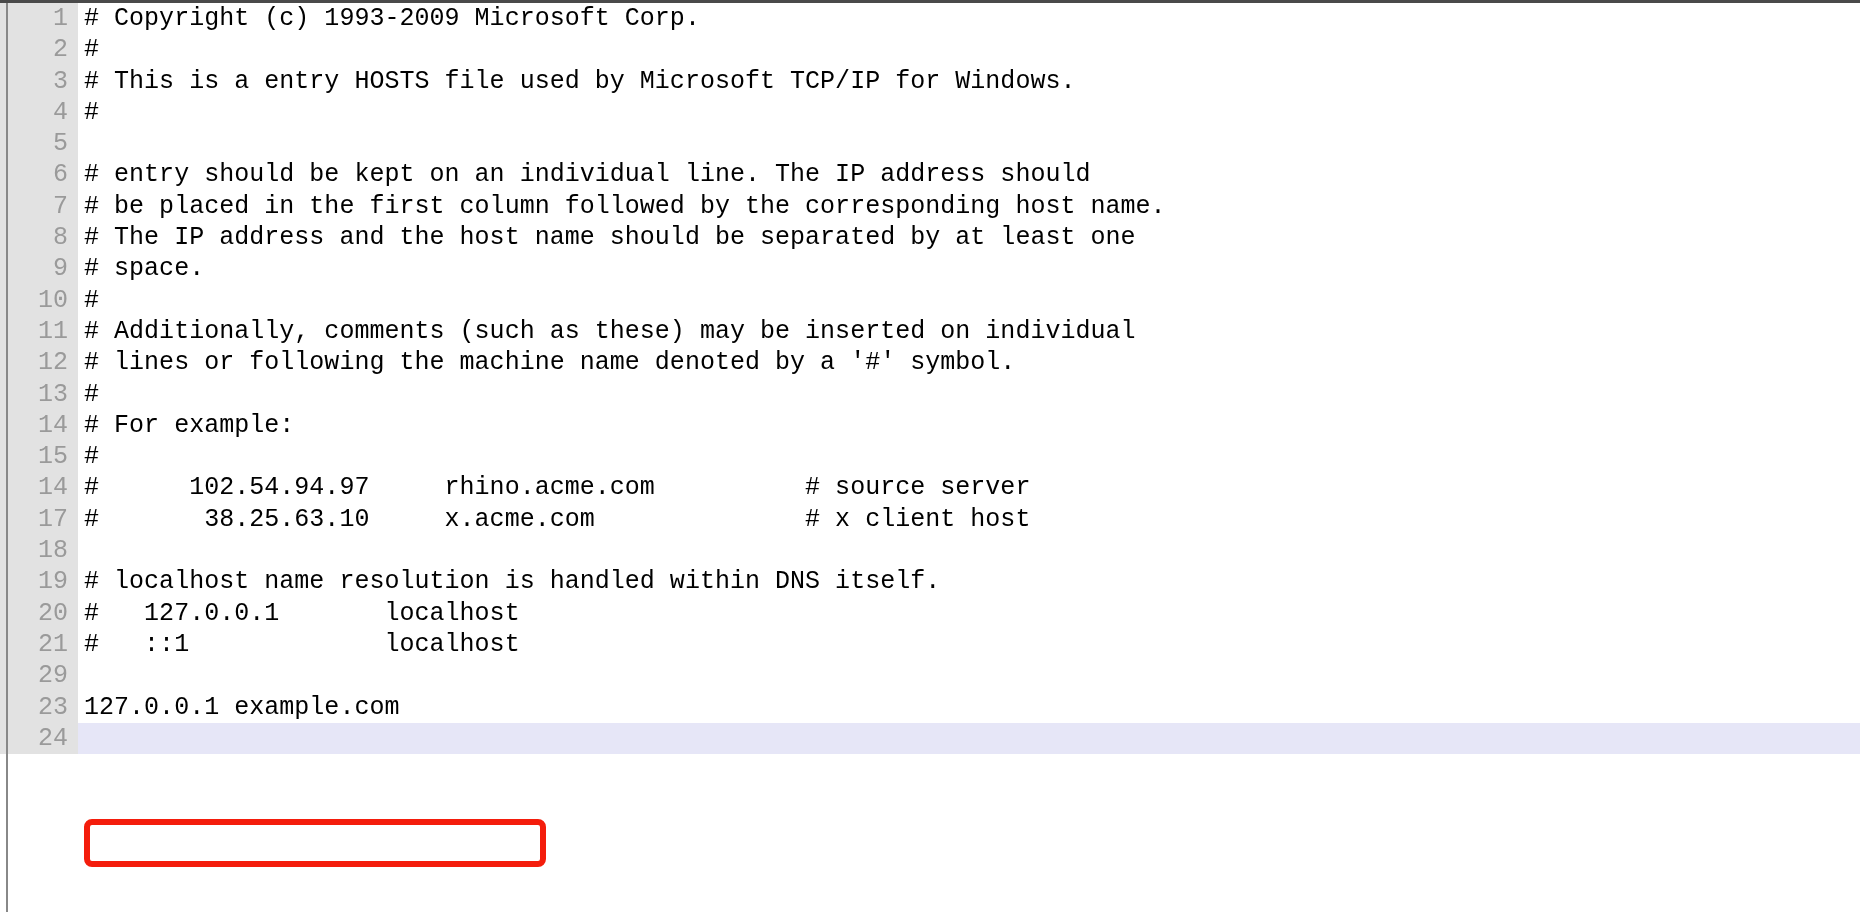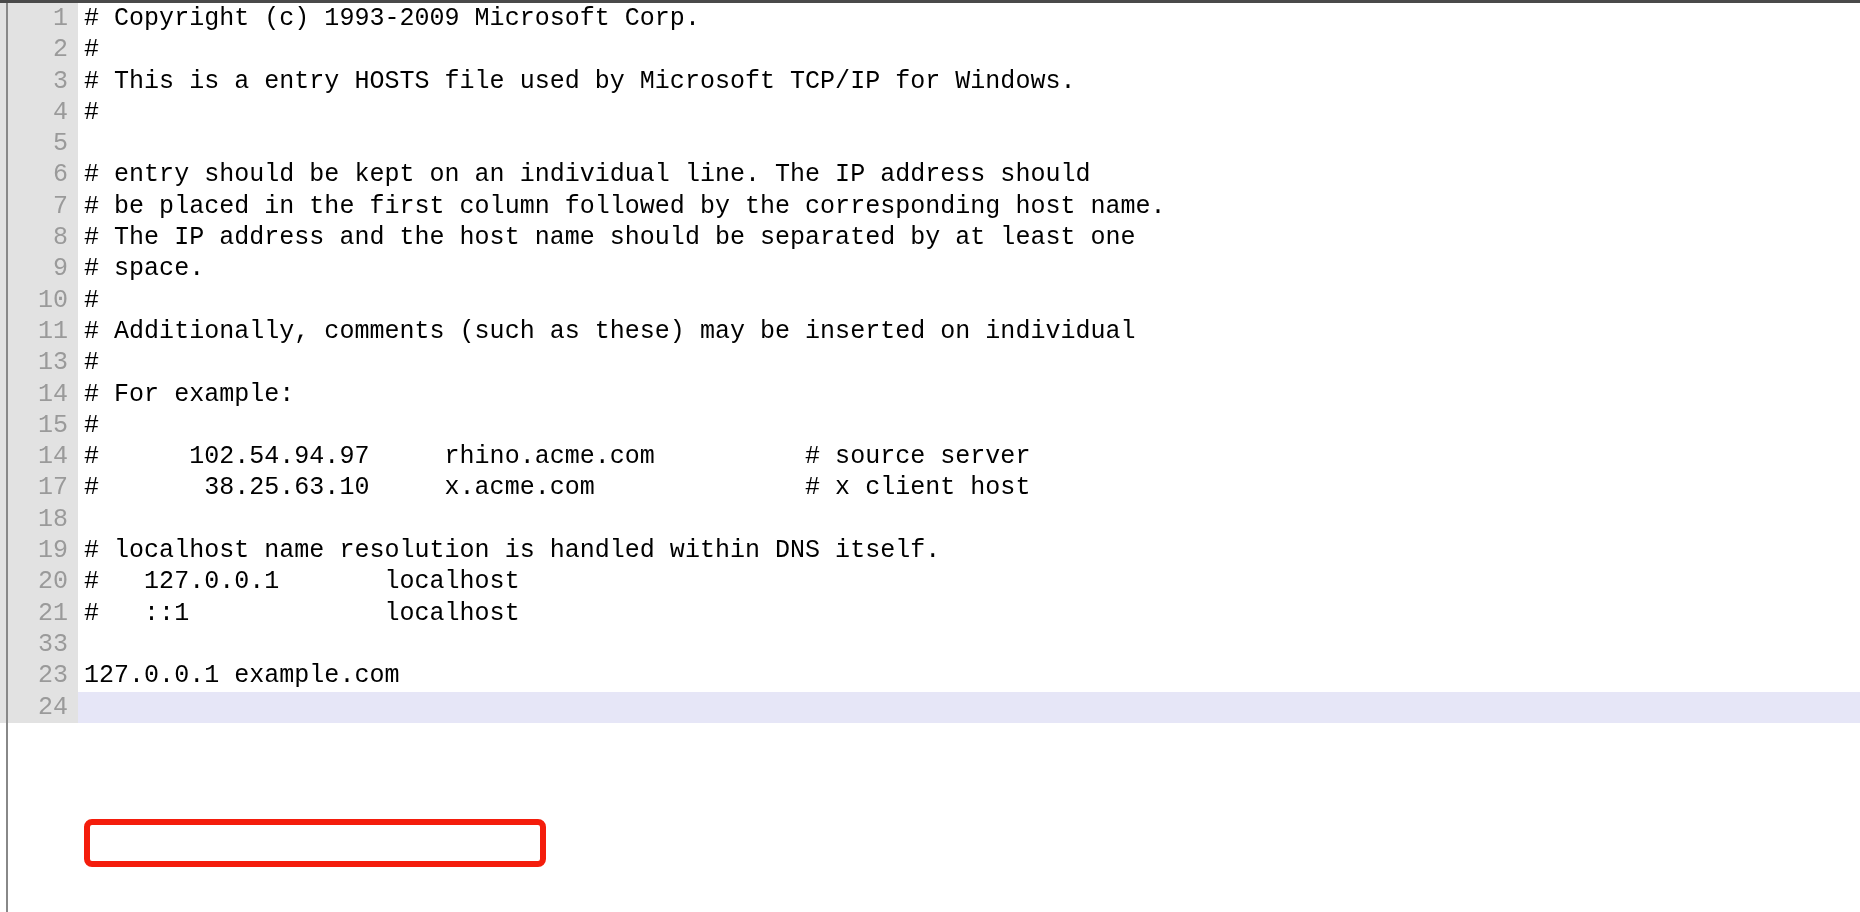--- a/index.html
+++ b/index.html
@@ -117,29 +117,30 @@
       <div class="line"><div class="rowbg"></div><div class="ln">2</div><div class="src">#</div></div>
       <div class="line"><div class="rowbg"></div><div class="ln">3</div><div class="src"># This is a entry HOSTS file used by Microsoft TCP/IP for Windows.</div></div>
       <div class="line"><div class="rowbg"></div><div class="ln">4</div><div class="src">#</div></div>
       <div class="line"><div class="rowbg"></div><div class="ln">5</div></div>
       <div class="line"><div class="rowbg"></div><div class="ln">6</div><div class="src"># entry should be kept on an individual line. The IP address should</div></div>
       <div class="line"><div class="rowbg"></div><div class="ln">7</div><div class="src"># be placed in the first column followed by the corresponding host name.</div></div>
       <div class="line"><div class="rowbg"></div><div class="ln">8</div><div class="src"># The IP address and the host name should be separated by at least one</div></div>
       <div class="line"><div class="rowbg"></div><div class="ln">9</div><div class="src"># space.</div></div>
       <div class="line"><div class="rowbg"></div><div class="ln">10</div><div class="src">#</div></div>
       <div class="line"><div class="rowbg"></div><div class="ln">11</div><div class="src"># Additionally, comments (such as these) may be inserted on individual</div></div>
+      <div class="line"><div class="rowbg"></div><div class="ln">12</div><div class="src"># lines or following the machine name denoted by a '#' symbol.</div></div>
       <div class="line"><div class="rowbg"></div><div class="ln">13</div><div class="src">#</div></div>
       <div class="line"><div class="rowbg"></div><div class="ln">14</div><div class="src"># For example:</div></div>
       <div class="line"><div class="rowbg"></div><div class="ln">15</div><div class="src">#</div></div>
       <div class="line"><div class="rowbg"></div><div class="ln">14</div><div class="src">#      102.54.94.97     rhino.acme.com          # source server</div></div>
       <div class="line"><div class="rowbg"></div><div class="ln">17</div><div class="src">#       38.25.63.10     x.acme.com              # x client host</div></div>
       <div class="line"><div class="rowbg"></div><div class="ln">18</div><div class="src"></div></div>
       <div class="line"><div class="rowbg"></div><div class="ln">19</div><div class="src"># localhost name resolution is handled within DNS itself.</div></div>
       <div class="line"><div class="rowbg"></div><div class="ln">20</div><div class="src">#   127.0.0.1       localhost</div></div>
       <div class="line"><div class="rowbg"></div><div class="ln">21</div><div class="src">#   ::1             localhost</div></div>
-      <div class="line"><div class="rowbg"></div><div class="ln">33</div><div class="src"></div></div>
+      <div class="line"><div class="rowbg"></div><div class="ln">29</div><div class="src"></div></div>
       <div class="line"><div class="rowbg"></div><div class="ln">23</div><div class="src">127.0.0.1 example.com</div></div>
       <div class="line active"><div class="rowbg"></div><div class="ln">24</div><div class="src"></div></div>
     </div>
 
   <div class="hl-box" style="left: 84px; top: 816px; width: 462px; height: 48px; border-color: rgb(244, 29, 12);"></div>
 
 </div>
 
 </body></html>

